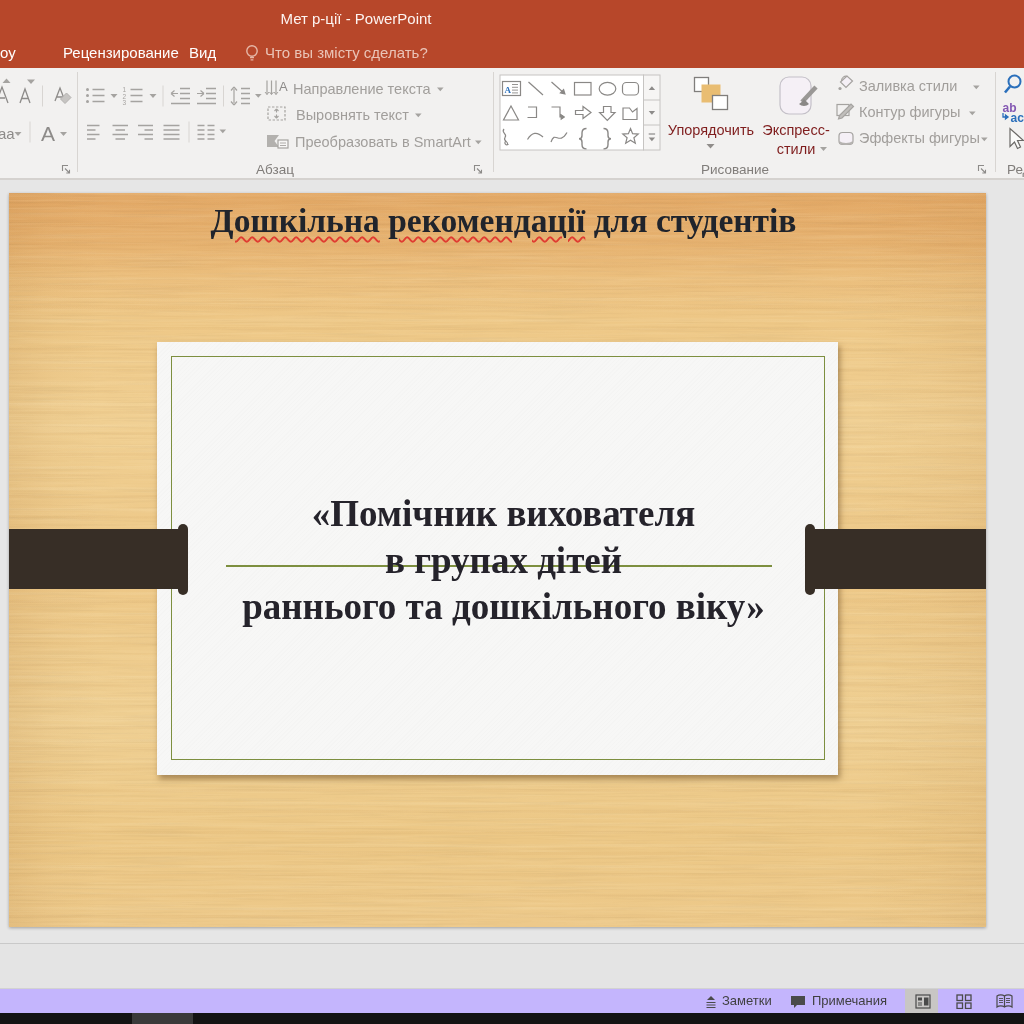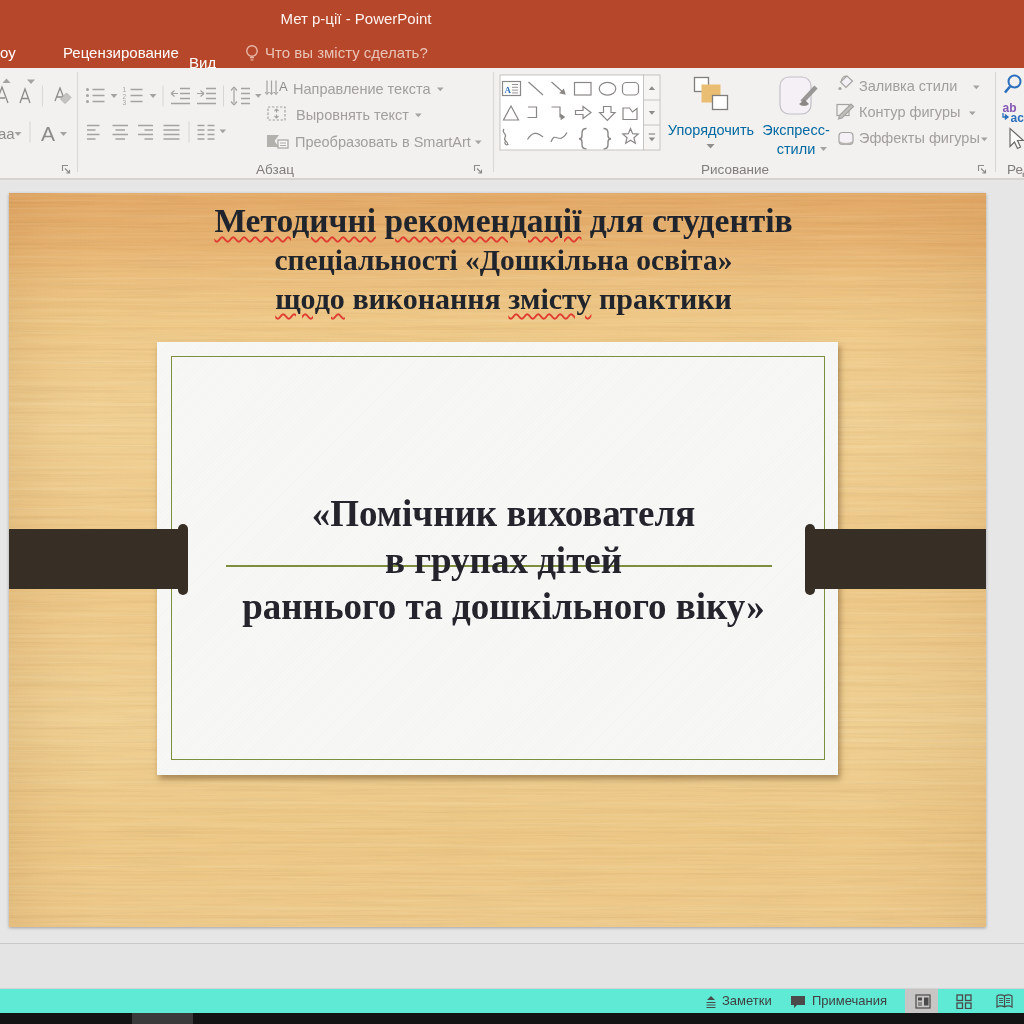--- a/index.html
+++ b/index.html
@@ -11,21 +11,21 @@
   #titlebar { left:0; top:0; width:1024px; height:38px; background:#b7472a; }
   #titletext { left:0; top:10px; width:712px; text-align:center; color:#fdf4f1; font-size:15px; }
   #tabrow { left:0; top:38px; width:1024px; height:30px; background:#b7472a; color:#fff; font-size:15px; }
   .tab { position:absolute; top:6px; white-space:nowrap; }
 
   
   #ribbon { left:0; top:68px; width:1024px; height:110px; background:#f2f1f0; }
   #ribbonline { left:0; top:178px; width:1024px; height:2px; background:#d5d2cf; }
   .glabel { position:absolute; top:94px; font-size:13.5px; color:#807d7a; white-space:nowrap; }
   .rtext { position:absolute; font-size:14.5px; color:#a19e9b; white-space:nowrap; }
-  .btext { position:absolute; font-size:14.5px; color:#0369a1; white-space:nowrap; text-align:center; line-height:19px; }
+  .btext { position:absolute; font-size:14.5px; color:#7f1d1d; white-space:nowrap; text-align:center; line-height:19px; }
 
   
   #editbg { left:0; top:180px; width:1024px; height:763px; background:#e6e6e6; }
   #slide { left:9px; top:13px; width:977px; height:734px; overflow:hidden;
     background:
       linear-gradient(180deg, rgba(205,124,48,.21) 0px, rgba(205,124,48,.17) 48px, rgba(224,165,90,.10) 82px, rgba(0,0,0,0) 120px),
       linear-gradient(90deg, rgba(146,88,28,.10) 0px, rgba(146,88,28,.03) 45px, rgba(0,0,0,0) 90px, rgba(0,0,0,0) 855px, rgba(146,88,28,.04) 930px, rgba(146,88,28,.08) 977px),
       repeating-linear-gradient(180deg, rgba(255,243,210,.07) 0px 3px, rgba(0,0,0,0) 3px 8px, rgba(167,105,40,.04) 8px 11px, rgba(0,0,0,0) 11px 21px),
       linear-gradient(180deg, #e9b575 0%, #eec887 18%, #f0cf92 31%, #edc786 52%, #efcf92 72%, #ecc785 88%, #edc98a 100%);
     box-shadow:0 1px 3px rgba(0,0,0,.3);
@@ -39,34 +39,34 @@
      box-shadow:2px 4px 6px rgba(96,64,25,.5); }
   #cardborder { left:14px; top:14px; width:654px; height:404px; border:1.5px solid #7d8f3f; }
   #greenline { left:217px; top:372px; width:546px; height:2px; background:#7d8f3f; }
   .bar { position:absolute; top:336px; height:60px; background:#372e26; }
   .barcap { position:absolute; top:331px; width:10px; height:71px; background:#372e26; border-radius:5px; }
   #cardtext { position:absolute; left:6px; top:298px; width:977px; text-align:center;
      font-family:"Liberation Serif", serif; font-weight:bold; font-size:37px; line-height:46.5px; color:#25232b; }
 
   
   #belowedit { left:0; top:943px; width:1024px; height:45px; background:#e4e4e4; border-top:1px solid #c9c9c9; }
-  #statusbar { left:0; top:988px; width:1024px; height:25px; background:#5eead4; border-top:1px solid #d2d2d2; font-size:13px; color:#3f3f3f; }
+  #statusbar { left:0; top:988px; width:1024px; height:25px; background:#c4b5fd; border-top:1px solid #d2d2d2; font-size:13px; color:#3f3f3f; }
   #blackstrip { left:0; top:1013px; width:1024px; height:11px; background:#131313; }
   #graychunk { left:132px; top:0; width:61px; height:11px; background:#3a3a3a; }
   .sbtn { position:absolute; top:0; height:24px; }
 </style>
 </head>
 <body>
   <div id="titlebar" class="abs">
     <div id="titletext" class="abs">Мет р-ції - PowerPoint</div>
   </div>
   <div id="tabrow" class="abs">
     <span class="tab" style="left:0px;">оу</span>
     <span class="tab" style="left:63px;">Рецензирование</span>
-    <span class="tab" style="left:189px;margin-top:10px;">Вид</span>
+    <span class="tab" style="left:189px;">Вид</span>
     <svg class="abs" style="left:245px;top:6px;" width="14" height="19" viewBox="0 0 14 19">
       <circle cx="7" cy="7" r="5.2" fill="none" stroke="#e6b8a8" stroke-width="1.4"></circle>
       <path d="M5 13.6 h4 M5.6 15.8 h2.8" stroke="#e6b8a8" stroke-width="1.3" fill="none"></path>
     </svg>
     <span class="tab" style="left:265px;color:#eac4b7;">Что вы змісту сделать?</span>
   </div>
 
   <div id="ribbon" class="abs">
     <div class="abs" style="left:77px;top:4px;width:1px;height:100px;background:#d8d5d2;"></div>
     <div class="abs" style="left:493px;top:4px;width:1px;height:100px;background:#d8d5d2;"></div>
@@ -236,23 +236,21 @@
         </filter>
         <filter id="gl" x="0" y="0" width="100%" height="100%">
           <feTurbulence type="fractalNoise" baseFrequency="0.009 0.40" numOctaves="4" seed="37"></feTurbulence>
           <feColorMatrix type="matrix" values="0 0 0 0 0  0 0 0 0 0  0 0 0 0 0  1.4 0 0 0 -0.62" result="a"></feColorMatrix>
           <feFlood flood-color="#fff3d2"></feFlood>
           <feComposite in2="a" operator="in"></feComposite>
         </filter>
         <rect width="977" height="734" filter="url(#gd)" opacity="0.05"></rect>
         <rect width="977" height="734" filter="url(#gl)" opacity="0.18"></rect>
       </svg>
-      <div class="slidetitle" style="top:9px; font-size:33.5px;"><span class="sq">Методичні</span> <span class="sq">рекомендації</span> для студентів</div>
-      <div class="slidetitle" style="top:51px; font-size:29.5px;">спеціальності «Дошкільна освіта»</div>
-      <div class="slidetitle" style="top:89px; font-size:30px;"><span class="sq">щодо</span> виконання <span class="sq">змісту</span> практики</div>
+      <div class="slidetitle" style="top:9px; font-size:33.5px;"><span class="sq">Дошкільна</span> <span class="sq">рекомендації</span> для студентів</div>
       <div id="card" class="abs">
         <div id="cardborder" class="abs"></div>
       </div>
       <div class="bar" style="left:0;width:176px;"></div>
       <div class="barcap" style="left:169px;"></div>
       <div class="bar" style="left:799px;width:178px;"></div>
       <div class="barcap" style="left:796px;"></div>
       <div id="greenline" class="abs"></div>
       <div id="cardtext">«Помічник вихователя<br>в групах дітей<br>раннього та дошкільного віку»</div>
     </div>

